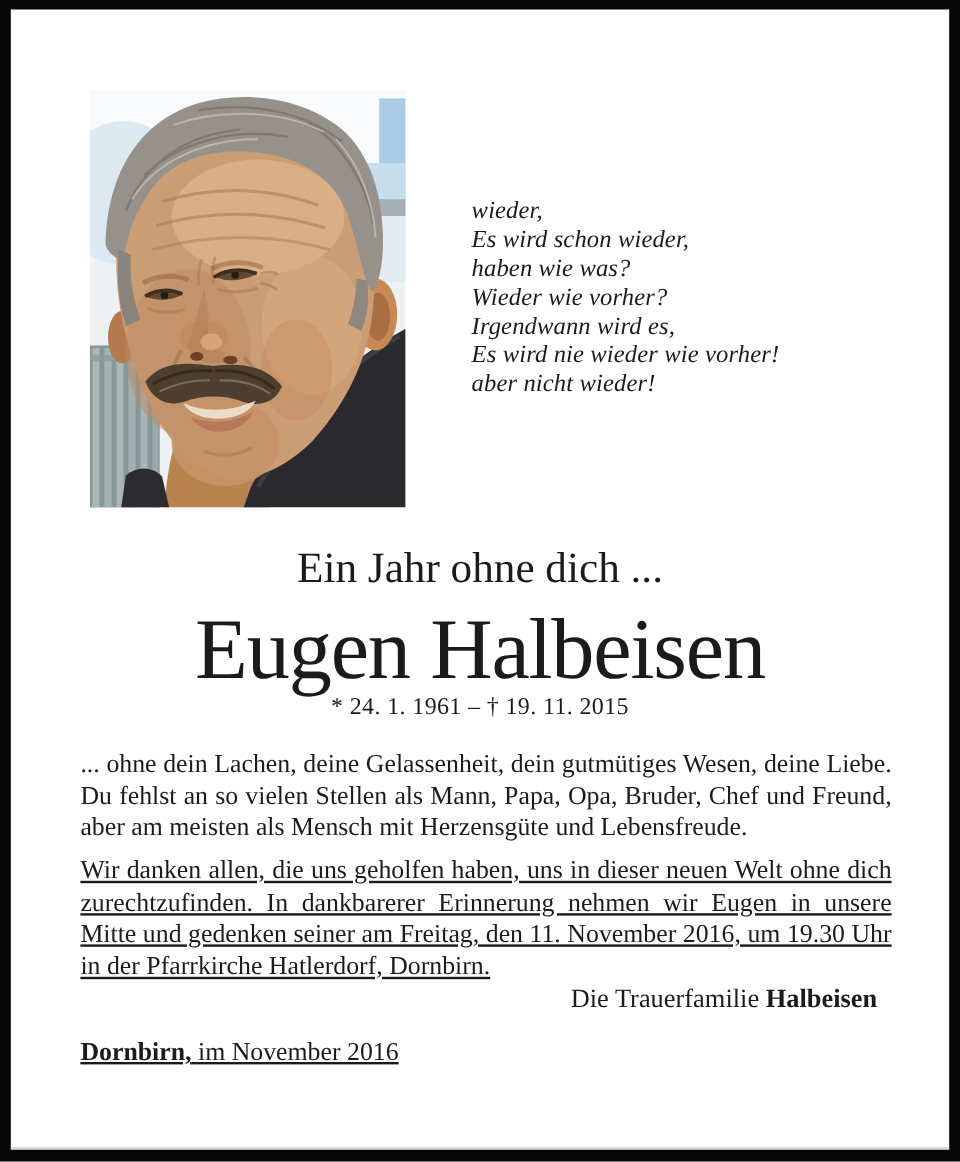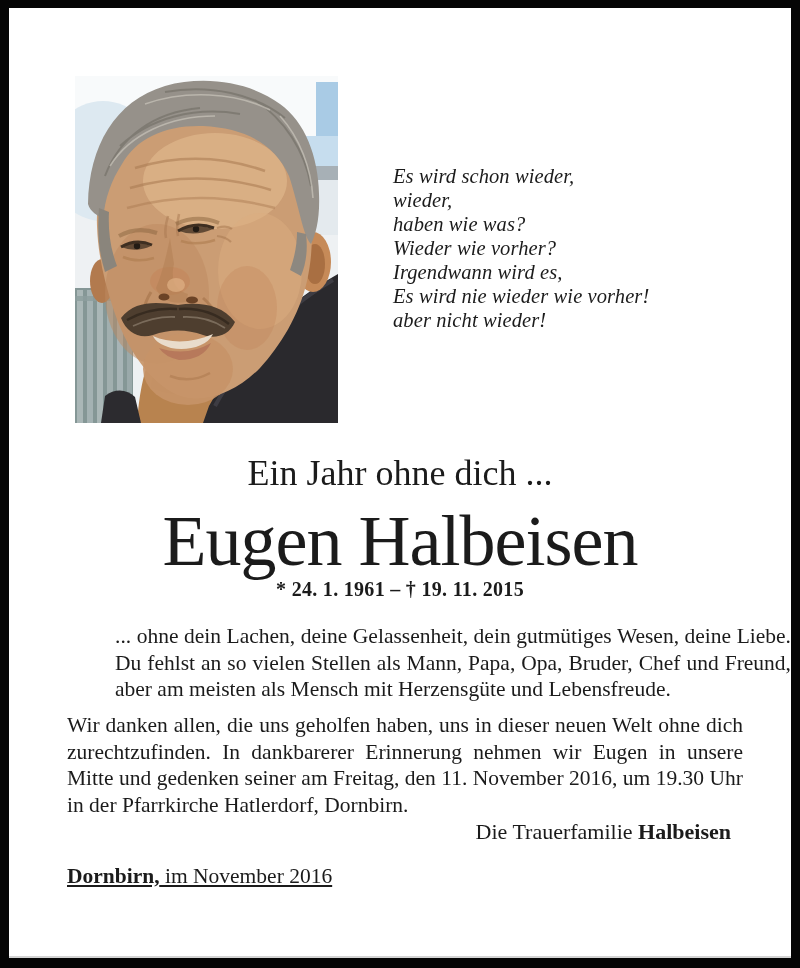--- a/index.html
+++ b/index.html
@@ -28,28 +28,28 @@
   .intro{
     position:absolute;left:0;right:0;top:449px;
     text-align:center;font-size:36px;line-height:32px;
   }
   .name{
     position:absolute;left:0;right:0;top:495px;
     text-align:center;font-size:72px;line-height:76px;letter-spacing:-1px;
   }
   .dates{
     position:absolute;left:0;right:0;top:568px;
-    text-align:center;font-weight:bold;font-size:20px;line-height:26px;letter-spacing:.3px;
+    text-align:center;font-weight:normal;font-size:20px;line-height:26px;letter-spacing:.3px;
   }
   .para{
     position:absolute;left:58px;width:676px;
     font-size:21.5px;line-height:26.6px;text-align:justify;
   }
-  .para1{top:615px;margin-left:48px;}
-  .para2{top:704px;}
+  .para1{top:615px;}
+  .para2{top:704px;text-decoration:underline;}
   .signature{
     position:absolute;right:60px;top:811px;
     font-size:22px;line-height:26px;text-align:right;
   }
   .closing{
     position:absolute;left:58px;top:855px;
     font-size:21.5px;line-height:26px;text-decoration:underline;
   }
   .b{font-weight:bold;}
 </style>
@@ -143,22 +143,22 @@
         <path d="M13,128 C14,70 40,25 90,10 C130,-1 175,6 205,28 C230,46 243,80 244,118 C245,142 241,158 236,168 C228,160 224,130 214,100 C200,68 170,52 128,50 C90,49 62,62 47,88 C36,105 30,122 28,144 C23,139 15,136 13,128 Z" fill="#96918a"></path>
         <path d="M24,132 C22,160 24,176 30,196 L42,190 C35,172 33,152 34,136 Z" fill="#8a857c"></path>
         <path d="M231,158 C233,174 231,188 226,200 L215,194 C220,180 222,168 222,156 Z" fill="#8d8880"></path>
         <path d="M30,100 C45,60 80,36 125,32 M45,70 C75,42 120,30 165,38 M90,16 C135,8 180,18 210,42 M180,24 C210,44 230,75 236,110" stroke="#6e6960" stroke-width="2" fill="none" opacity="0.55"></path>
         <path d="M35,90 C55,58 95,40 140,40 M70,28 C110,14 160,16 195,34 M205,40 C225,62 236,92 238,122" stroke="#c9c4bb" stroke-width="1.6" fill="none" opacity="0.7"></path>
       </g>
     </svg>
   </div>
 
   <div class="verse">
+    <div>wieder,</div>
     <div>Es wird schon wieder,</div>
-    <div>wieder,</div>
     <div>haben wie was?</div>
     <div>Wieder wie vorher?</div>
     <div>Irgendwann wird es,</div>
     <div>Es wird nie wieder wie vorher!</div>
     <div>aber nicht wieder!</div>
   </div>
 
   <div class="intro">Ein Jahr ohne dich ...</div>
   <div class="name">Eugen Halbeisen</div>
   <div class="dates">* 24. 1. 1961 – † 19. 11. 2015</div>

